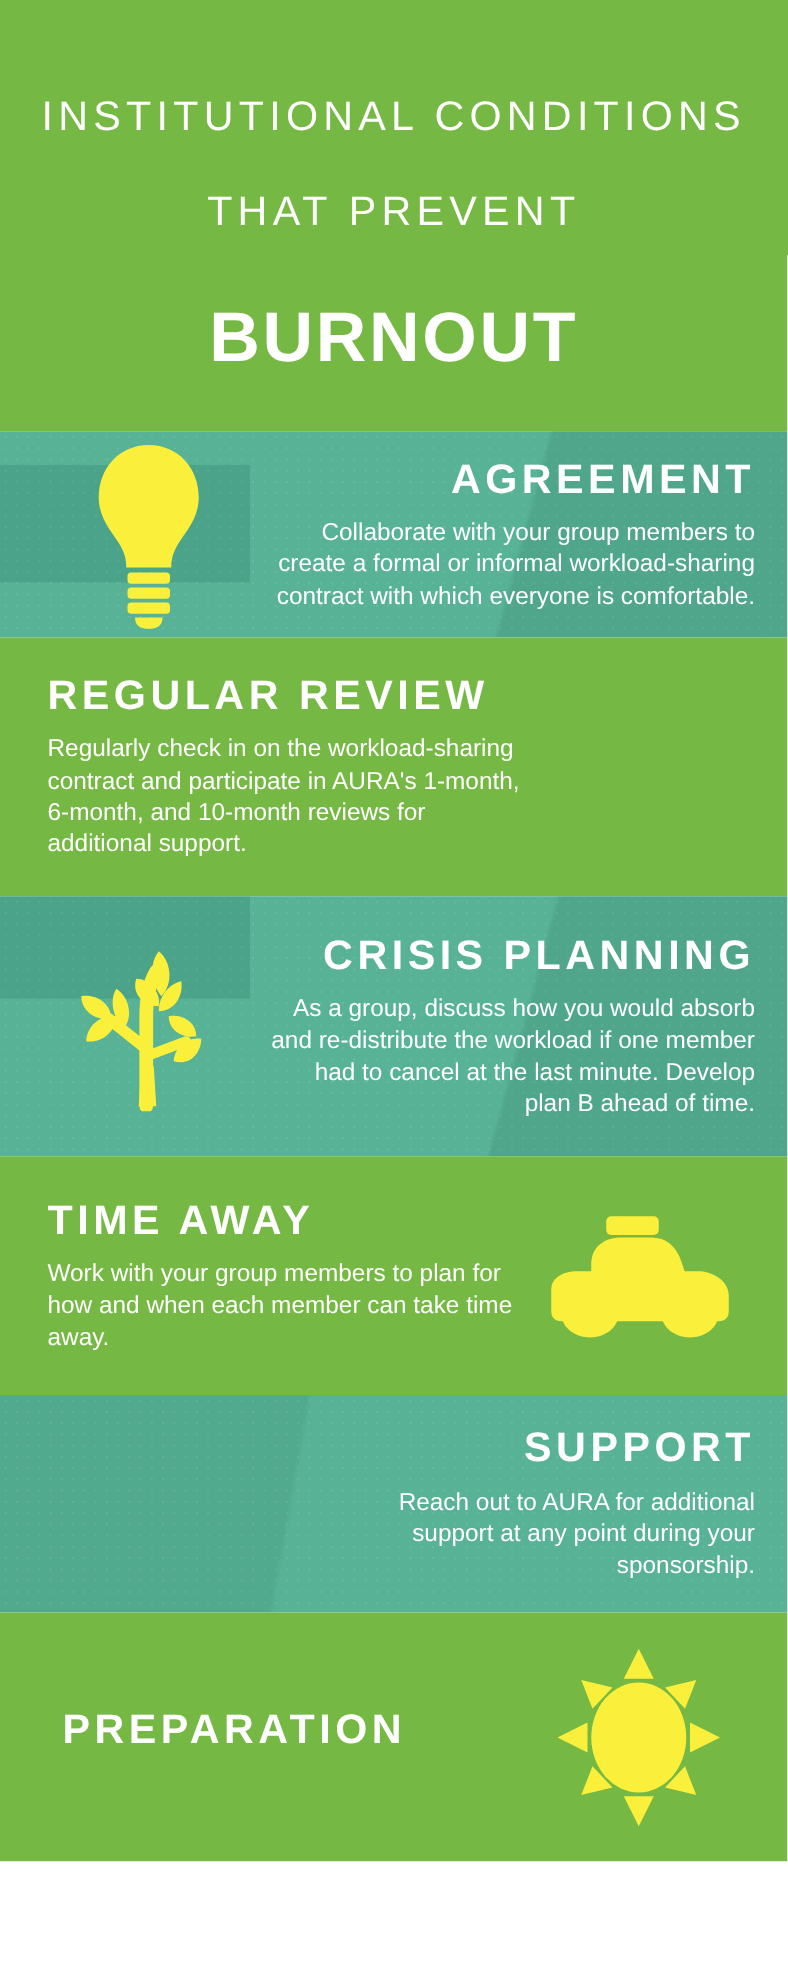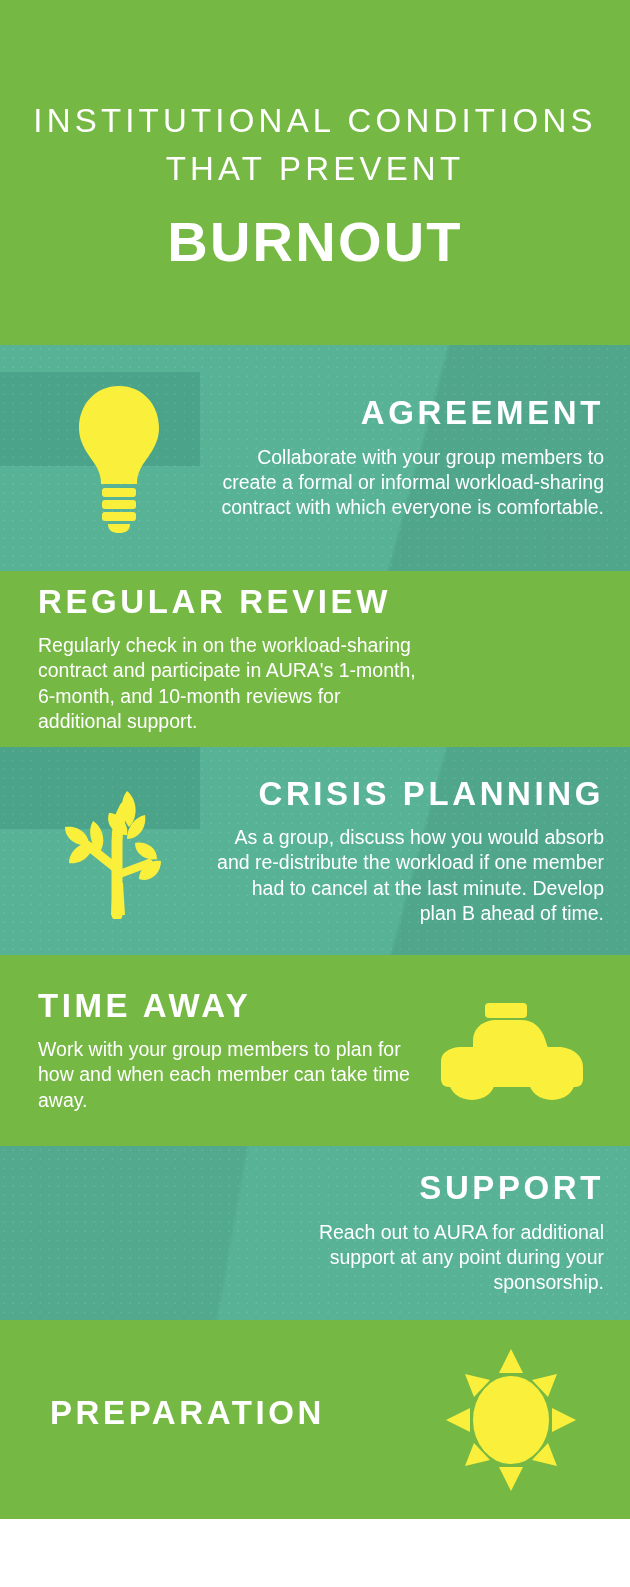--- a/index.html
+++ b/index.html
@@ -39,20 +39,21 @@
     position:absolute; left:0; background:rgba(14,92,72,0.16);
     pointer-events:none;
   }
 
   
   .header { height:345px; }
   .header .inner {
     position:absolute; left:0; right:0; top:0; bottom:0;
     display:flex; flex-direction:column; align-items:center; justify-content:center;
     padding-top:26px;
+    gap:28px;
   }
   .h-l1, .h-l2 {
     color:#ffffff; font-weight:300; letter-spacing:4.2px;
     font-size:33px; line-height:1.38; text-align:center;
     font-family:"Liberation Sans", sans-serif;
   }
   .h-l2 { margin-top:2px; }
   .h-l3 {
     color:#ffffff; font-weight:bold; letter-spacing:2.2px;
     font-size:56px; line-height:1.1; margin-top:20px; text-align:center;
@@ -98,21 +99,21 @@
 <div class="poster">
 
   <div class="band green header">
     <div class="inner">
       <div class="h-l1">INSTITUTIONAL CONDITIONS</div>
       <div class="h-l2">THAT PREVENT</div>
       <div class="h-l3">BURNOUT</div>
     </div>
   </div>
 
-  <div class="band teal sec align-right" style="height:226px;">
+  <div class="band teal sec align-right" style="height:165px;">
     <div class="dots"></div>
     <div class="wedge"></div>
     <div class="iconplate" style="top:27px;height:94px;width:200px;"></div>
     <div class="sec-inner">
       <div class="iconcol">
         <span>
           <svg width="92" height="152" viewBox="0 0 92 152">
             <path d="M46 4 C22 4 6 23 6 46 C6 63 17 74 23 84 C27 91 28 96 28 102 L64 102 C64 96 65 91 69 84 C75 74 86 63 86 46 C86 23 70 4 46 4 Z" fill="#faf03c"></path>
             <rect x="29" y="106" width="34" height="9" rx="3" fill="#faf03c"></rect>
             <rect x="29" y="118" width="34" height="9" rx="3" fill="#faf03c"></rect>
@@ -121,21 +122,21 @@
           </svg>
         </span>
       </div>
       <div class="textcol">
         <div class="sec-title w-agree">AGREEMENT</div>
         <div class="sec-body w-agree">Collaborate with your group members to create a formal or informal workload-sharing contract with which everyone is comfortable.</div>
       </div>
     </div>
   </div>
 
-  <div class="band green sec align-left" style="height:176px;">
+  <div class="band green sec align-left" style="height:207px;">
     <div class="sec-inner" style="padding-left:38px;">
       <div class="textcol">
         <div class="sec-title w-review">REGULAR REVIEW</div>
         <div class="sec-body w-review">Regularly check in on the workload-sharing contract and participate in AURA's 1-month, 6-month, and 10-month reviews for additional support.</div>
       </div>
     </div>
   </div>
 
   <div class="band teal sec align-right" style="height:208px;">
     <div class="dots"></div>

